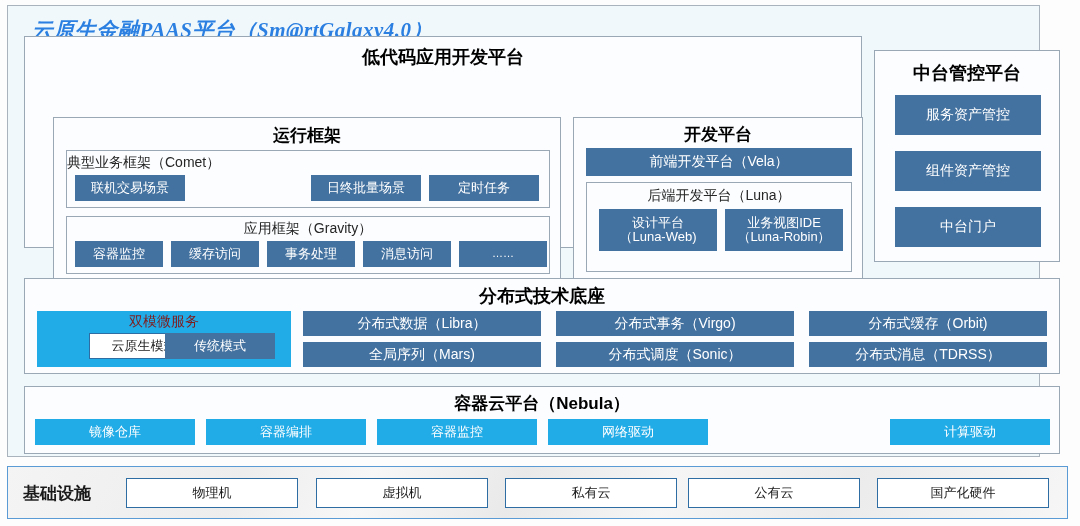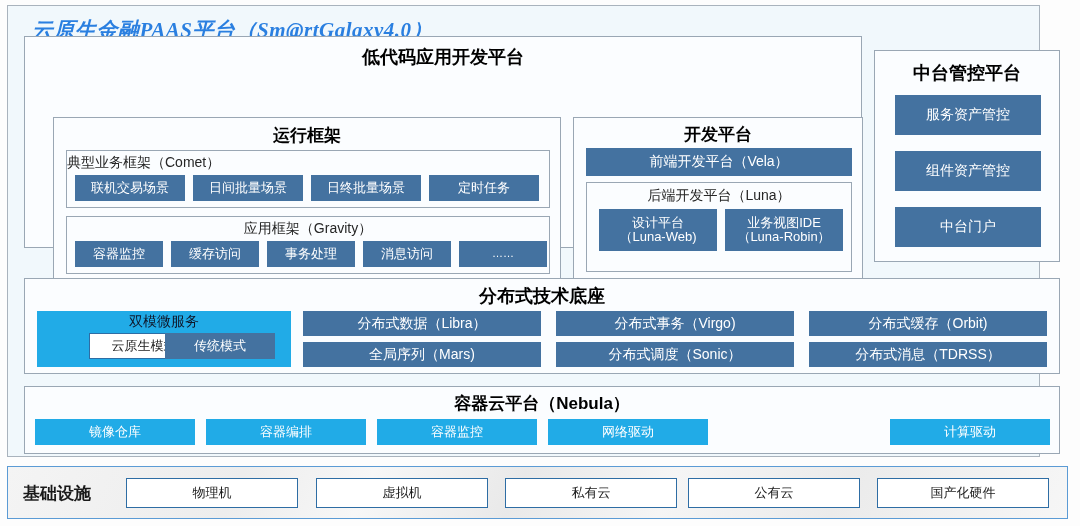--- a/index.html
+++ b/index.html
@@ -81,21 +81,21 @@
 
   
   #distbase{left:16px;top:272px;width:1036px;height:96px;}
   #distbase .box-h{position:absolute;left:0;right:0;top:5px;font-size:18px;}
   #dualmode{
     position:absolute;left:12px;top:32px;width:254px;height:56px;
     background:#21abe7;box-sizing:border-box;
   }
   #dualmode .dm-h{
     position:absolute;left:0;right:0;top:2px;text-align:center;
-    color:#0f172a;font-size:14px;
+    color:#7f1d1d;font-size:14px;
   }
 
   
   #container{left:16px;top:380px;width:1036px;height:68px;}
   #container .box-h{position:absolute;left:0;right:0;top:5px;font-size:17px;}
 
   
   #infra{
     position:absolute;left:7px;top:466px;width:1061px;height:53px;
     box-sizing:border-box;
@@ -120,21 +120,20 @@
 
     <div class="box" id="lowcode">
       <div class="box-h">低代码应用开发平台</div>
 
       <div class="box" id="runtime">
         <div class="box-h">运行框架</div>
 
         <div class="box" id="comet">
           <div class="sub-h">典型业务框架（Comet）</div>
           <div class="btn" style="left:8px;top:24px;width:110px;height:26px;">联机交易场景</div>
-          <div class="btn" style="left:126px;top:24px;width:110px;height:26px;">日间批量场景</div>
           <div class="btn" style="left:244px;top:24px;width:110px;height:26px;">日终批量场景</div>
           <div class="btn" style="left:362px;top:24px;width:110px;height:26px;">定时任务</div>
         </div>
 
         <div class="box" id="gravity">
           <div class="sub-h">应用框架（Gravity）</div>
           <div class="btn" style="left:8px;top:24px;width:88px;height:26px;">容器监控</div>
           <div class="btn" style="left:104px;top:24px;width:88px;height:26px;">缓存访问</div>
           <div class="btn" style="left:200px;top:24px;width:88px;height:26px;">事务处理</div>
           <div class="btn" style="left:296px;top:24px;width:88px;height:26px;">消息访问</div>

